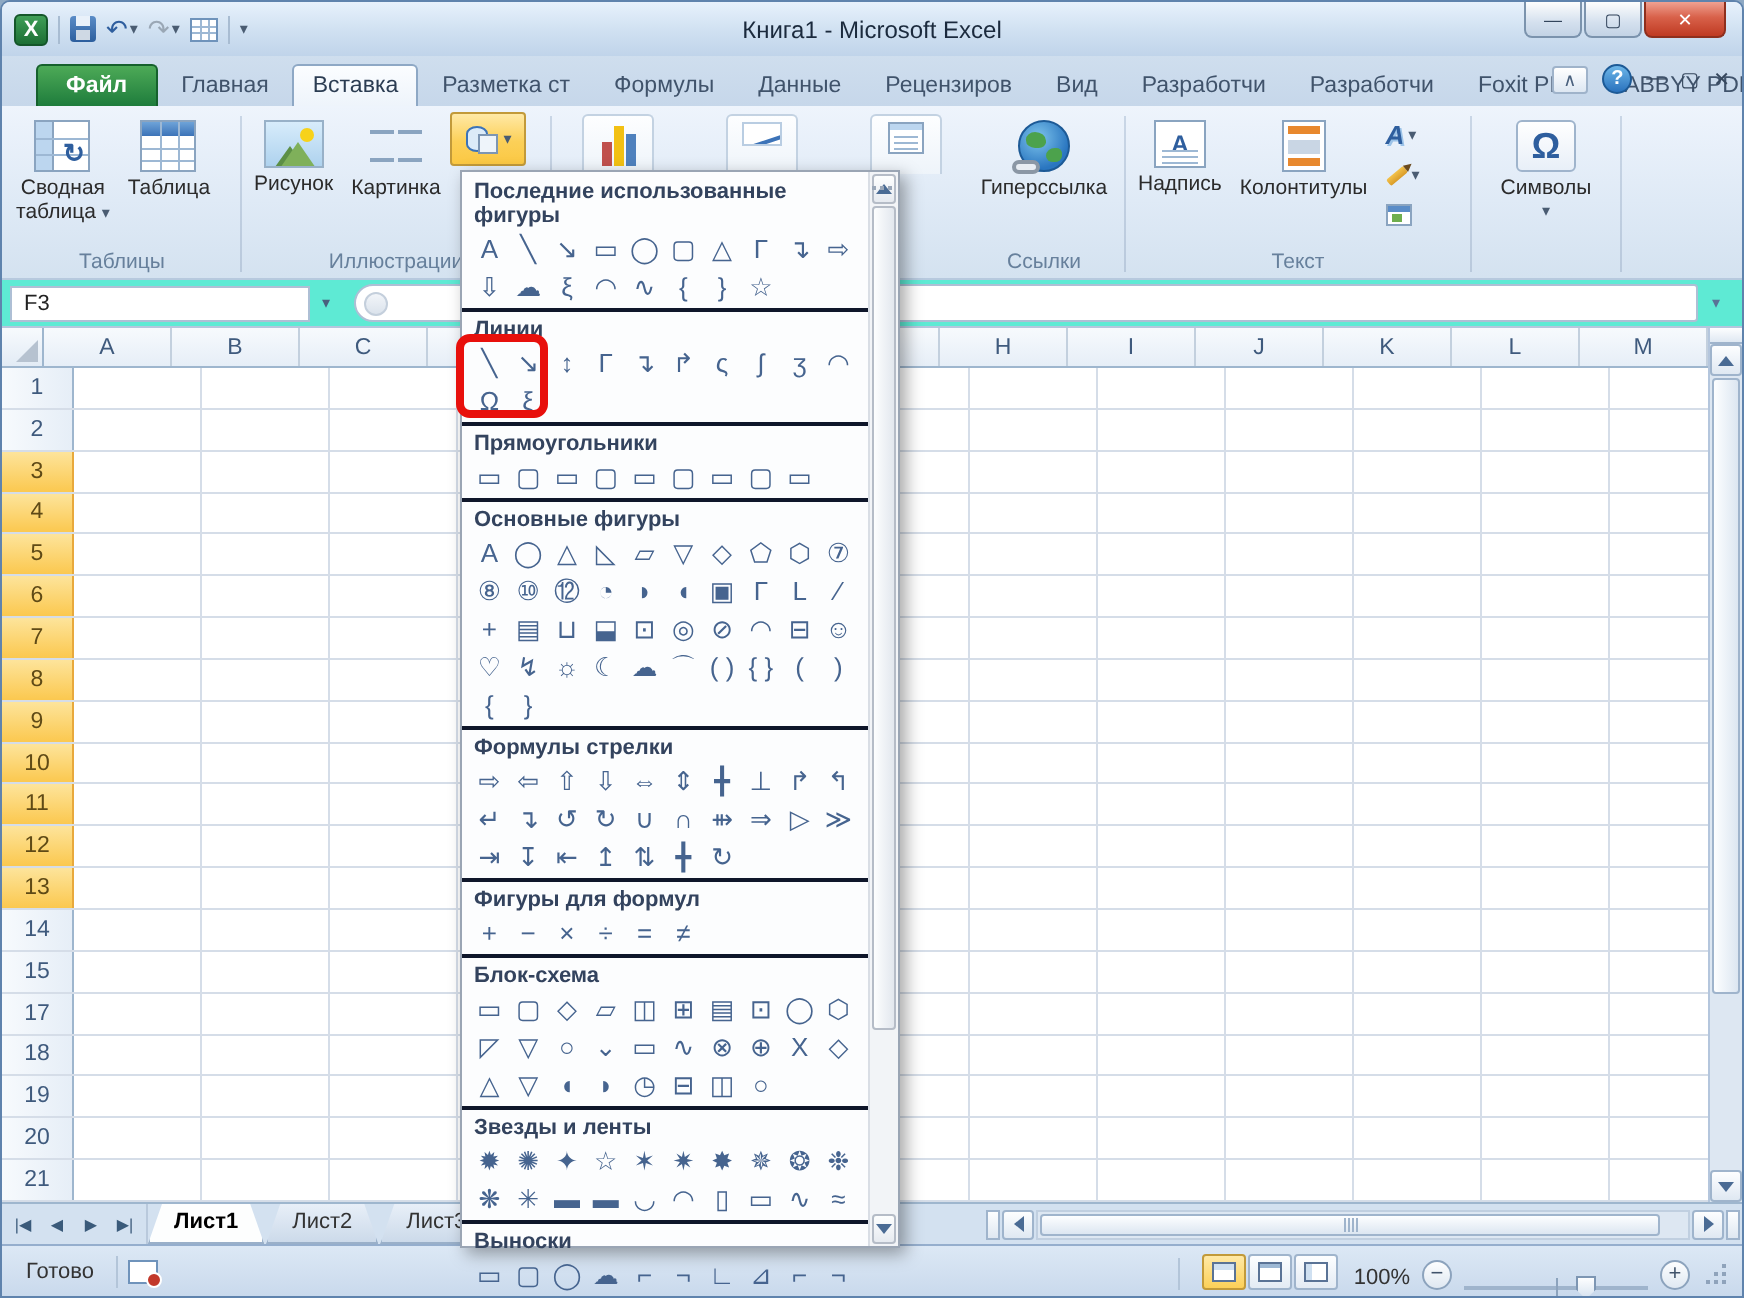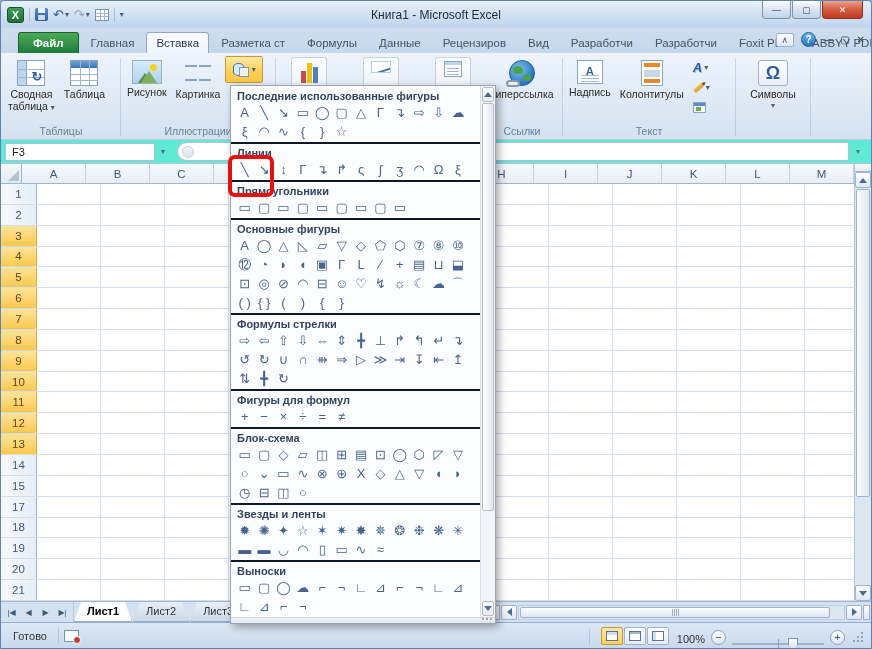--- a/index.html
+++ b/index.html
@@ -137,22 +137,22 @@
   .zbtn{width:15px;height:15px;border-radius:50%;border:1px solid #8ca3bd;background:linear-gradient(#fdfeff,#dfe8f2);
     color:#40536b;font-size:11px;line-height:12px;display:flex;align-items:center;justify-content:center;}
   .ztrack{width:92px;height:2px;background:#9fb4cc;position:relative;}
   .ztrack::before{content:"";position:absolute;left:50%;top:-4px;width:1px;height:10px;background:#8ca3bd;}
   .zthumb{position:absolute;left:56px;top:-5px;width:10px;height:12px;background:linear-gradient(#fdfeff,#d6e2ef);
     border:1px solid #7d96b3;clip-path:polygon(0 0,100% 0,100% 60%,50% 100%,0 60%);}
   .grip{position:relative;width:14px;height:16px;}
   .grip::after{content:"";position:absolute;right:2px;bottom:3px;width:2px;height:2px;background:#8fa3bb;
     box-shadow:-4px 0 0 #8fa3bb,0 -4px 0 #8fa3bb,-8px 0 0 #8fa3bb,-4px -4px 0 #8fa3bb,0 -8px 0 #8fa3bb;}
   
-  .shapes-menu{position:absolute;left:229px;top:84px;width:266px;height:539px;background:#fcfdfe;
-    border:1px solid #9aa5b4;box-shadow:3px 3px 8px rgba(0,0,0,.35);z-index:40;display:flex;flex-direction:column;}
+  .shapes-menu{position:absolute;left:229px;top:84px;width:220px;height:539px;background:#fcfdfe;
+    border:1px solid #9aa5b4;box-shadow:3px 3px 8px rgba(0,0,0,.35);z-index:40;display:flex;flex-direction:row;}
   .menu-body{flex:1;display:flex;overflow:visible;}
   .menu-sections{flex:1;padding-top:1px;overflow:visible;}
   .shape-hdr{font-weight:bold;color:#33435e;font-size:11px;padding:3px 6px 1px;border-top:2px solid #0f172a;}
   .shape-hdr.first{border-top:none;}
   .shape-grid{display:flex;flex-wrap:wrap;padding:0 4px 1px;overflow:visible;}
   .shape{flex:0 0 19.4px;width:19.4px;height:19px;display:flex;align-items:center;justify-content:center;
     font-size:13px;color:#46648f;overflow:visible;position:relative;white-space:nowrap;}
   .shape.hl::before{content:"";position:absolute;left:-7px;top:-5px;width:38px;height:34px;
     border:4px solid #e8100c;border-radius:7px;z-index:60;}
   .menu-scroll{width:15px;background:#f2f4f7;border-left:1px solid #d9dee5;display:flex;flex-direction:column;padding:1px;}

